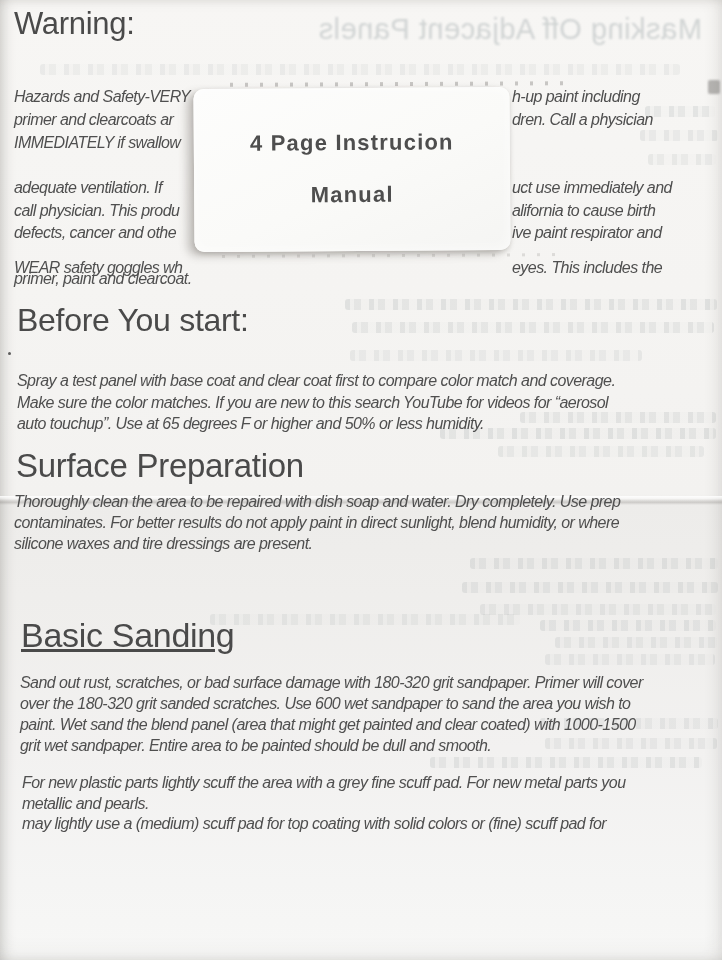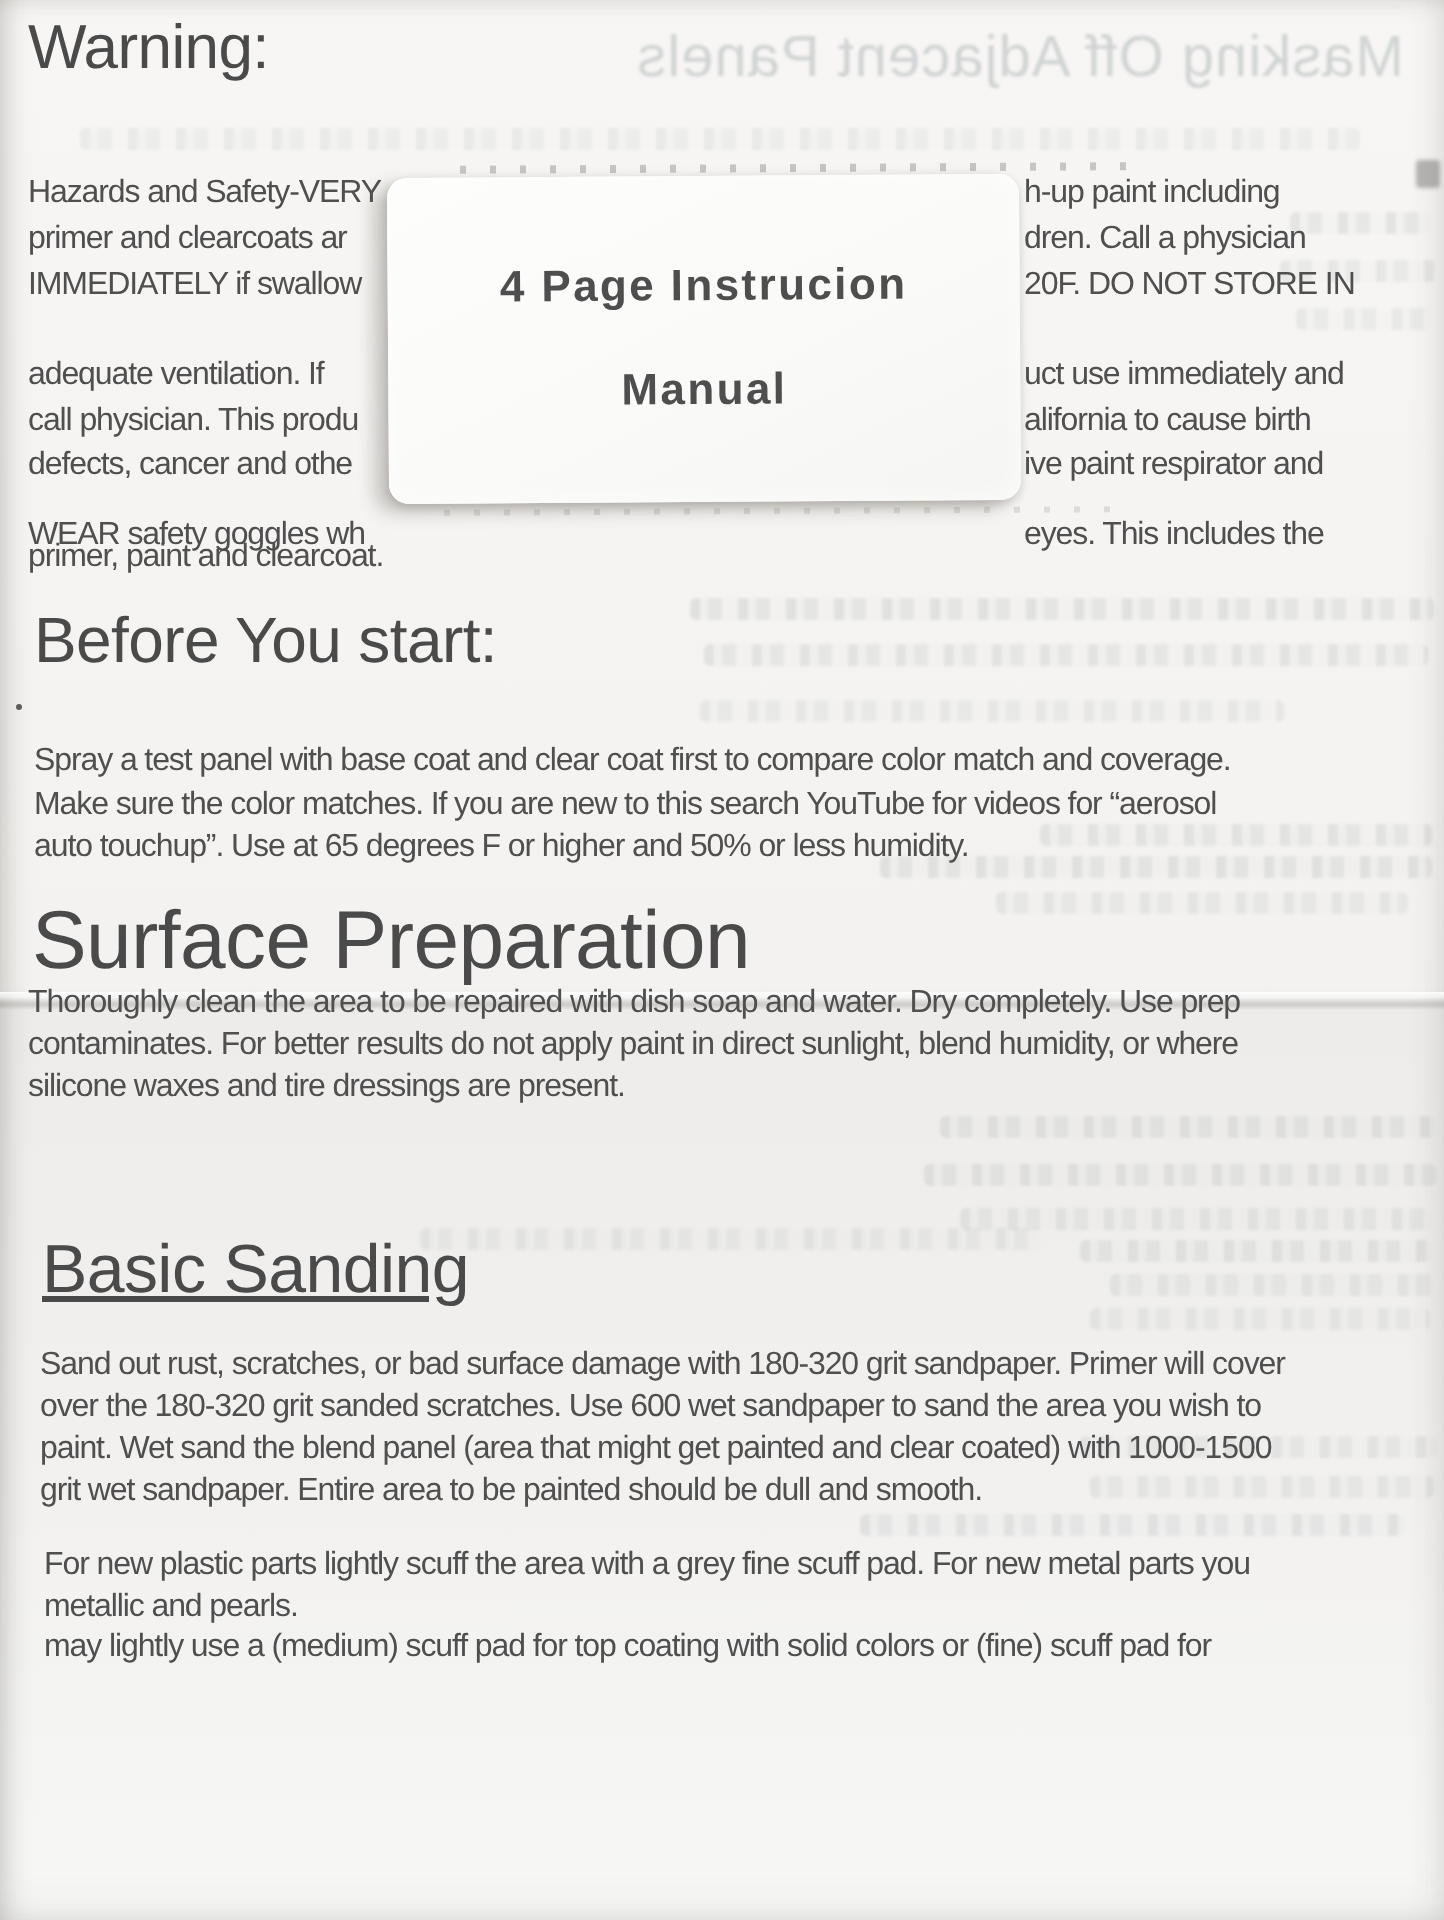--- a/index.html
+++ b/index.html
@@ -9,24 +9,24 @@
     background:linear-gradient(180deg,#f7f6f4 0%, #f5f4f2 30%, #f3f2f0 51.4%, #edecea 52.4%, #efeeec 62%, #f2f1f0 78%, #f5f5f4 92%, #f7f7f6 100%);
     box-shadow: inset 9px 0 14px -7px rgba(70,66,60,.25),
                 inset -10px 0 18px -9px rgba(70,66,60,.14),
                 inset 0 8px 16px -10px rgba(70,66,60,.10),
                 inset 0 -14px 26px -14px rgba(70,66,60,.10);
     font-family:"Liberation Sans",sans-serif; color:#4f4f4f;
   }
   .h { position:absolute; margin:0; font-weight:400; color:#4a4a4a; letter-spacing:-0.3px; white-space:nowrap; }
   .h-warning { left:14px; top:6px;  font-size:31px; }
   .h-before  { left:17px; top:302px; font-size:32px; }
-  .h-surface { left:16px; top:447px; font-size:41px; }
+  .h-surface { left:16px; top:447px; font-size:33px; }
   .h-basic   { left:21px; top:616px; font-size:34px;text-decoration:underline; }
 
-  .para { position:absolute; font-size:16px; letter-spacing:-0.55px; color:#4f4f4f; }
+  .para { position:absolute; font-size:16px; letter-spacing:-0.55px; color:#4f4f4f;font-style:italic; }
   .para .line { white-space:nowrap; line-height:21px; }
   .p2 { left:17px; top:370px; } .p2 .line { line-height:21.5px; }
   .p3 { left:14px; top:491px; }
   .p4 { left:20px; top:672px; }
   .p5 { left:22px; top:773px; } .p5 .line { line-height:20.5px; }
 
   .warning-para { left:14px; top:88px; width:702px; height:210px; font-size:16px; letter-spacing:-0.55px; }
   .wline { position:absolute; left:0; width:702px; height:21px; white-space:nowrap; }
   .wl { display:inline-block; }
   .wr { position:absolute; left:498px; top:0; }
@@ -88,21 +88,21 @@
   <div class="gline" style="left:540px; top:718px; width:178px; opacity:.40;"></div>
   <div class="gline" style="left:545px; top:738px; width:172px; opacity:.40;"></div>
   <div class="gline" style="left:430px; top:757px; width:272px; opacity:.45;"></div>
   <div class="edge-mark"></div>
 
   <h1 class="h h-warning">Warning:</h1>
 
   <div class="para warning-para">
     <div class="wline" style="top:0px"><span class="wl">Hazards and Safety-VERY</span><span class="wr">h-up paint including</span></div>
     <div class="wline" style="top:23px"><span class="wl">primer and clearcoats ar</span><span class="wr">dren. Call a physician</span></div>
-    <div class="wline" style="top:46px"><span class="wl">IMMEDIATELY if swallow</span><span class="wr">20F. DO NOT STORE IN</span></div>
+    <div class="wline" style="top:46px"><span class="wl">IMMEDIATELY if swallow</span></div>
     <div class="wline" style="top:91px"><span class="wl">adequate ventilation. If</span><span class="wr">uct use immediately and</span></div>
     <div class="wline" style="top:114px"><span class="wl">call physician. This produ</span><span class="wr">alifornia to cause birth</span></div>
     <div class="wline" style="top:136px"><span class="wl">defects, cancer and othe</span><span class="wr">ive paint respirator and</span></div>
     <div class="wline" style="top:171px"><span class="wl">WEAR safety goggles wh</span><span class="wr">eyes. This includes the</span></div>
     <div class="wline" style="top:182px"><span class="wl">primer, paint and clearcoat.</span></div>
   </div>
 
   <div class="perf perf-top"></div>
   <div class="sticker">
     <div class="sticker-text sticker-line1">4 Page Instrucion</div>

